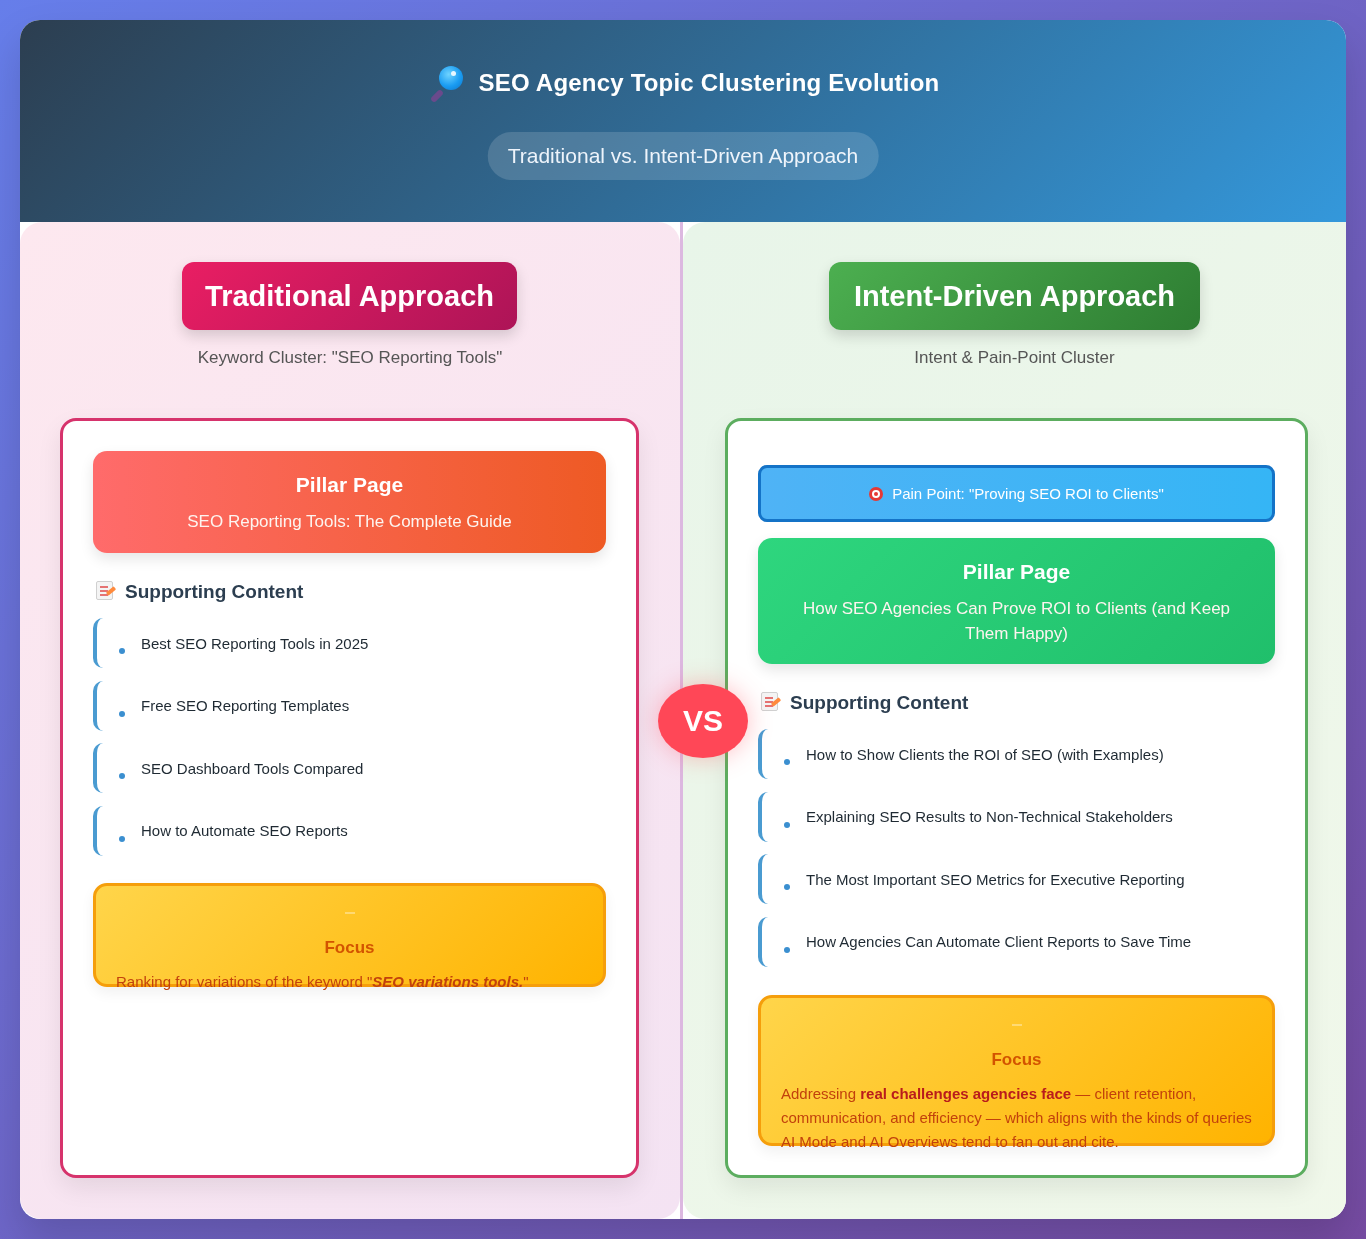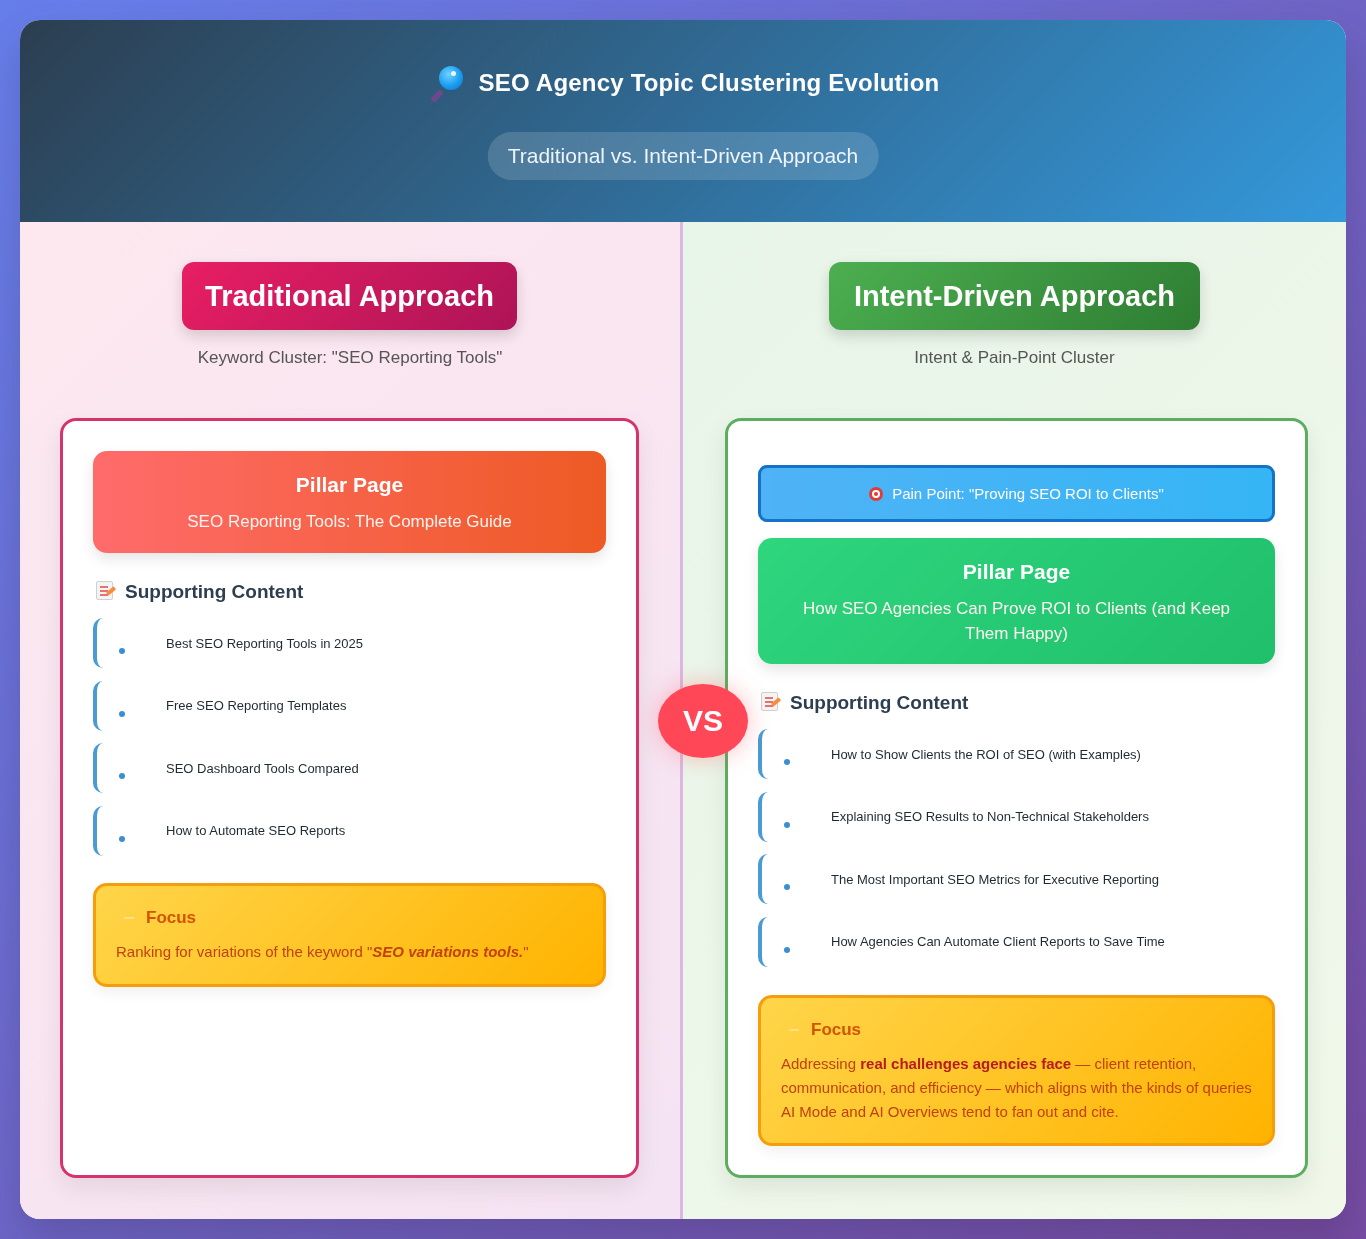--- a/index.html
+++ b/index.html
@@ -56,21 +56,21 @@
     background: rgba(255,255,255,0.15);
     color: #eef4fb;
     font-size: 21px;
     white-space: nowrap;
   }
 
   .body-area {
     position: absolute; top: 202px; left: 0; right: 0; bottom: 0;
     display: flex;
   }
-  .side { position: relative; flex: 0 0 auto; height: 100%; }
+  .side { position: relative; flex: 0 0 auto; height: 100%; border-radius: 22px; }
   .side.left {
     width: 660px;
     background: linear-gradient(135deg, #fde8ef 0%, #f4e3f3 100%);
   }
   .side.right {
     width: 775px;
     background: linear-gradient(135deg, #e8f5e9 0%, #f1f8ea 100%);
   }
   .divider {
     width: 3px; height: 100%;
@@ -176,44 +176,45 @@
   .left .list { top: 197px; }
   .right .list { top: 308px; }
   .list-item {
     position: relative;
     height: 50px;
     margin-bottom: 12.5px;
     border-left: 4px solid #4a9bd1;
     border-radius: 10px;
     background: #fff;
     display: flex; align-items: center;
-    padding-left: 69px;
+    padding-left: 44px;
     color: #1f2a33;
-    font-size: 13px;
+    font-size: 15px;
   }
   .list-item .bullet {
     position: absolute; left: 22px; top: 30px;
     width: 6px; height: 6px; border-radius: 50%;
     background: #3b8fd0;
   }
 
   .focus {
     position: absolute; left: 30px; right: 30px;
     border: 3px solid #f59e0b;
     border-radius: 14px;
     background: linear-gradient(135deg, #ffd54a 0%, #ffb300 100%);
     color: #c2410c;
     box-shadow: 0 6px 14px rgba(0,0,0,0.06);
   }
   .left .focus { top: 462px; height: 104px; padding: 22px 20px; }
   .right .focus { top: 574px; height: 151px; padding: 22px 20px; }
   .focus-title {
     font-size: 17px; font-weight: bold; color: #d35400;
-    display: flex; align-items: center; gap: 4px;
+    display: flex; align-items: center; gap: 20px;
     margin-bottom: 12px;
+    flex-direction: column;
   }
   .focus-icon { width: 26px; height: 10px; display: inline-block; position: relative; }
   .focus-icon::after { content: ""; position: absolute; left: 8px; top: 4px; width: 10px; height: 2px; background: rgba(255,255,255,0.35); }
   .focus-text { font-size: 15px; line-height: 24px; color: #c2410c; }
   .focus-text em { font-style: italic; font-weight: bold; color: #c2410c; }
   .focus-text strong { font-weight: bold; color: #b91c1c; }
 
   .vs-badge {
     position: absolute;
     left: 638px; top: 664px;

